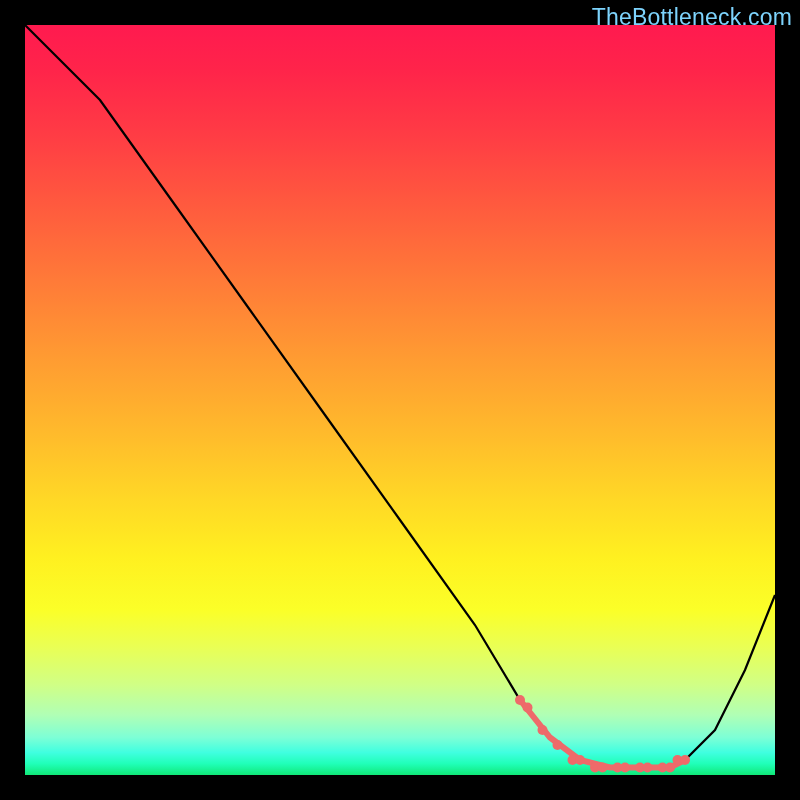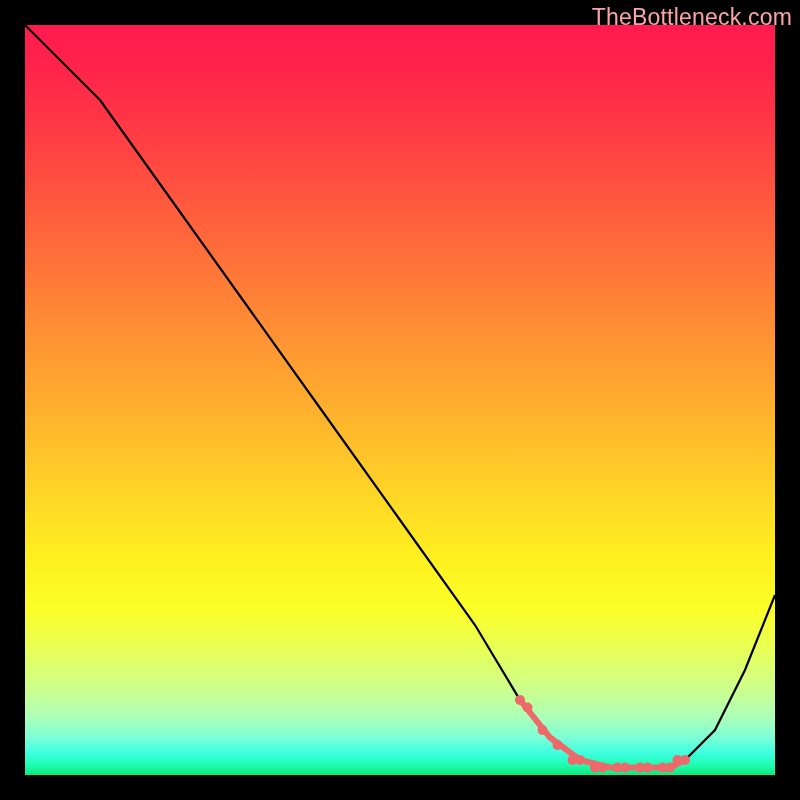--- a/index.html
+++ b/index.html
@@ -40,21 +40,21 @@
       #7dffd6 95%,
       #40ffe0 97%,
       #20ffb8 98.5%,
       #10e878 100%
     );
   }
   .watermark {
     position: absolute;
     top: 4px;
     right: 8px;
-    color: #fca5a5;
+    color: #7dd3fc;
     font-size: 23px;
     font-weight: 500;
     letter-spacing: 0.2px;
   }
   svg.overlay {
     position: absolute;
     left: 0;
     top: 0;
     width: 750px;
     height: 750px;

